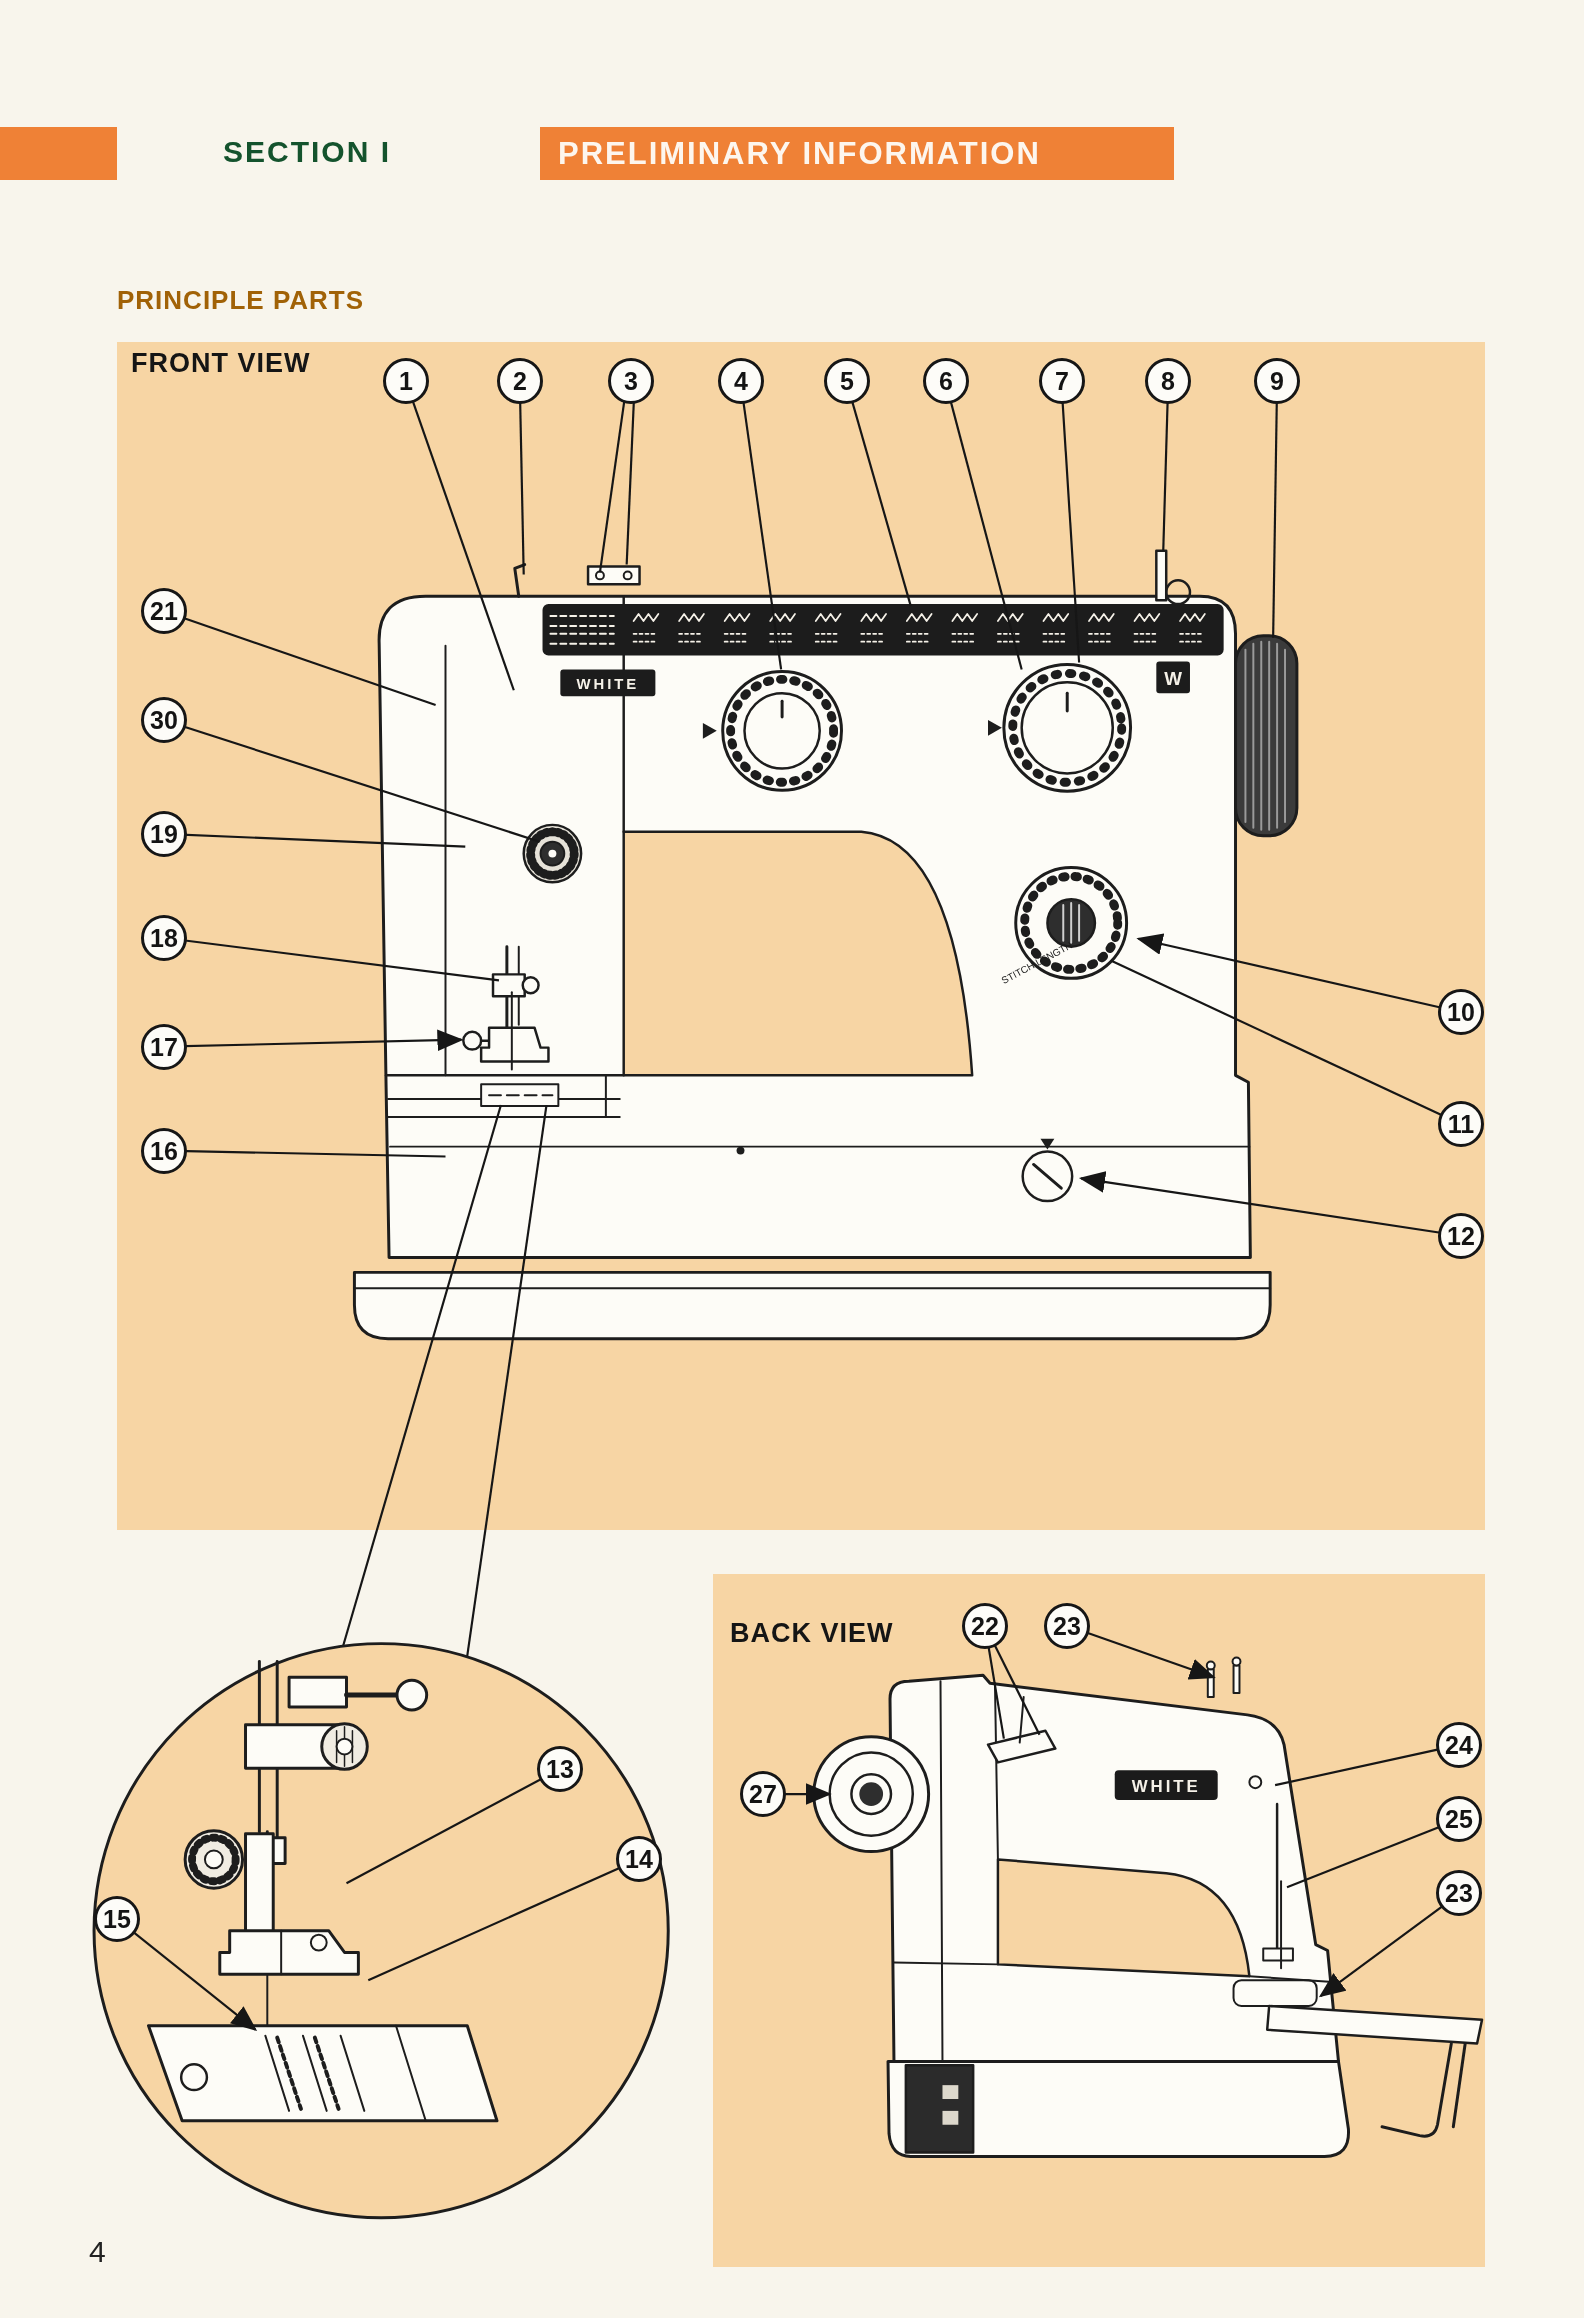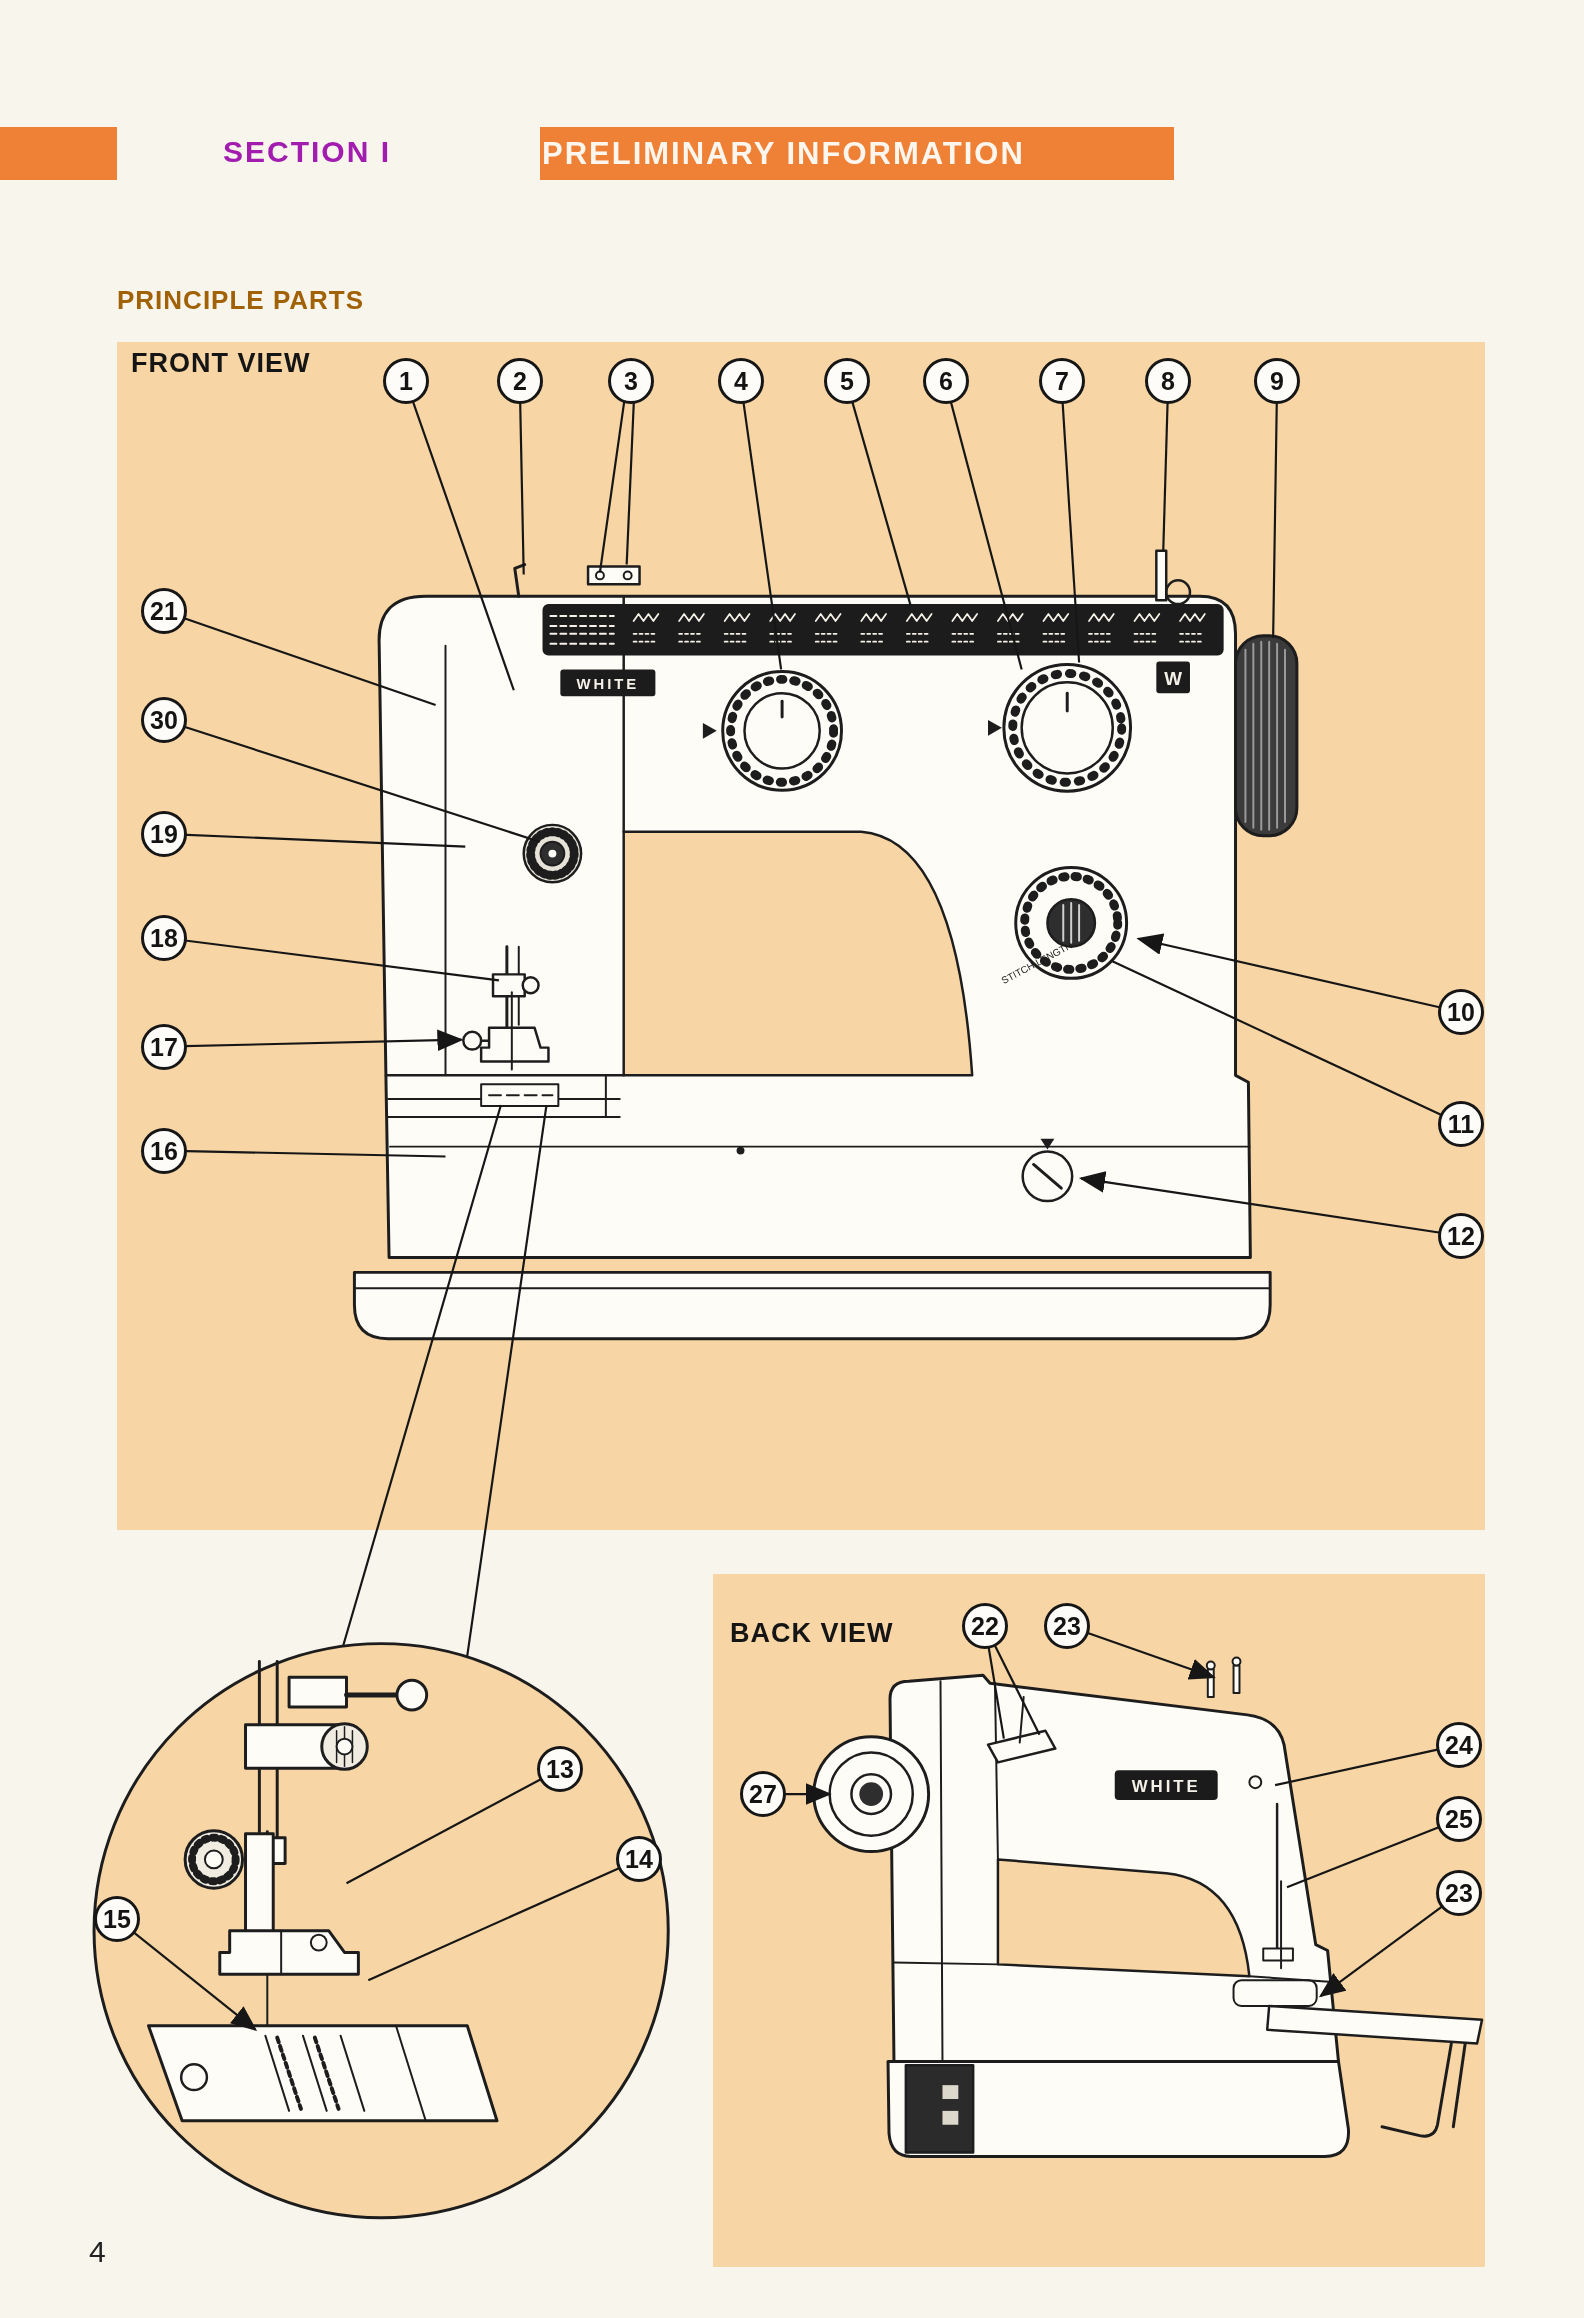--- a/index.html
+++ b/index.html
@@ -1,22 +1,22 @@
 <!DOCTYPE html>
 <html><head>
 <meta charset="utf-8">
 <style>
   * { margin: 0; padding: 0; box-sizing: border-box; }
   html, body { width: 1584px; height: 2319px; }
   body { font-family: "Liberation Sans", sans-serif; background: #e8e4da; }
   .page { position: relative; width: 1584px; height: 2319px; background: #f8f5ec; overflow: hidden; }
 
   .accent-left { position: absolute; left: 0; top: 127px; width: 117px; height: 53px; background: #ef8136; }
-  .section-label { position: absolute; left: 223px; top: 135px; font-size: 30px; font-weight: bold; color: #a21caf; letter-spacing: 2px; z-index: 3; }
-  .title-box { position: absolute; left: 540px; top: 127px; width: 634px; height: 53px; background: #ef8136; color: #fdf6ee; font-size: 31px; font-weight: bold; letter-spacing: 2px; display: flex; align-items: center; padding-left: 2px; z-index: 3; }
+  .section-label { position: absolute; left: 223px; top: 135px; font-size: 30px; font-weight: bold; color: #14532d; letter-spacing: 2px; z-index: 3; }
+  .title-box { position: absolute; left: 540px; top: 127px; width: 634px; height: 53px; background: #ef8136; color: #fdf6ee; font-size: 31px; font-weight: bold; letter-spacing: 2px; display: flex; align-items: center; padding-left: 18px; z-index: 3; }
 
   .h-main { position: absolute; left: 117px; top: 220px; font-size: 33px; font-weight: bold; color: #1b1b1b; letter-spacing: 1px; z-index: 3; }
   .h-sub  { position: absolute; left: 117px; top: 285px; font-size: 26px; font-weight: bold; color: #a16207; letter-spacing: 1px; z-index: 3; }
 
   .panel { position: absolute; background: #f7d5a4; z-index: 1; }
   .front-panel { left: 117px; top: 342px; width: 1368px; height: 1188px; }
   .back-panel  { left: 713px; top: 1574px; width: 772px; height: 693px; }
 
   .panel-label { position: absolute; font-size: 27px; font-weight: bold; color: #151515; letter-spacing: 1px; z-index: 3; text-align: right; }
   .front-label { left: 131px; top: 348px; }

